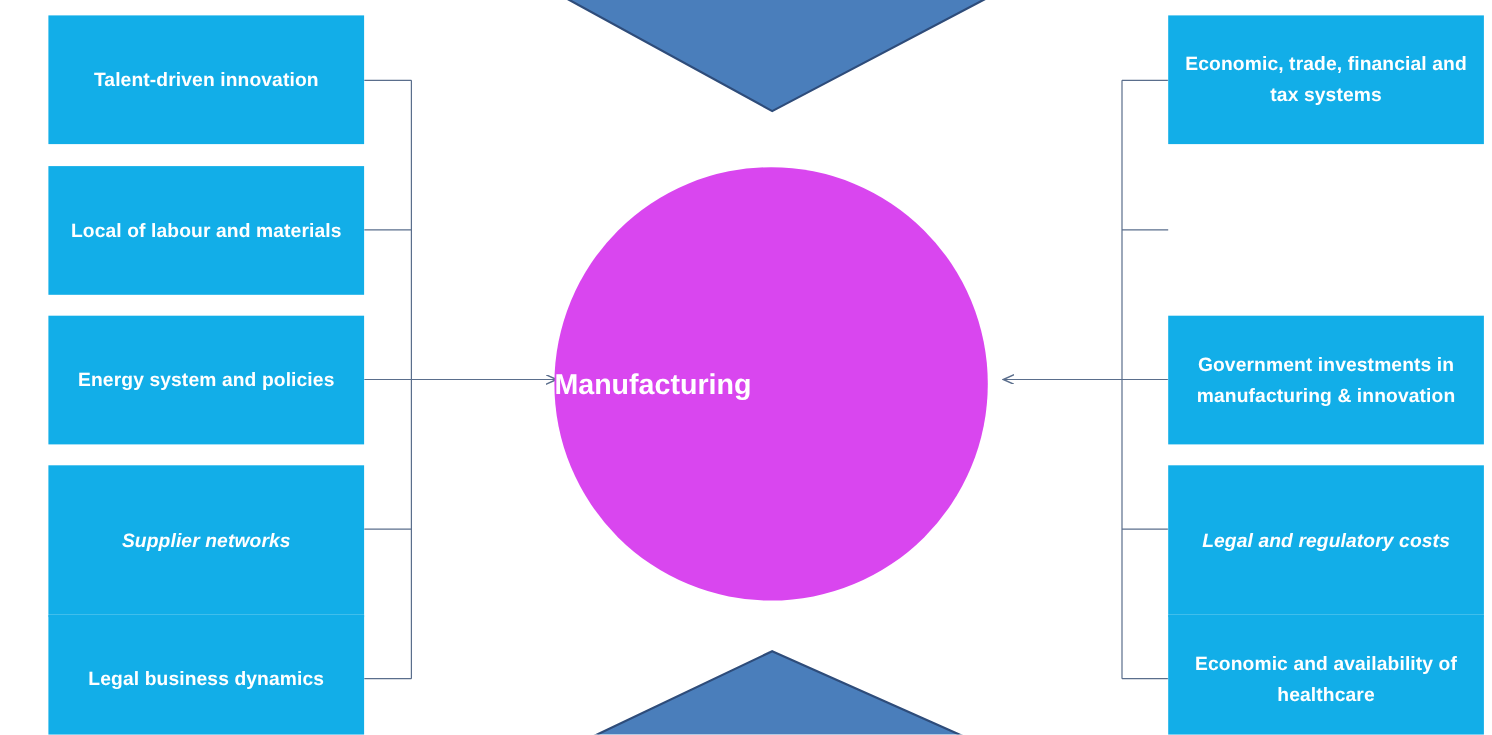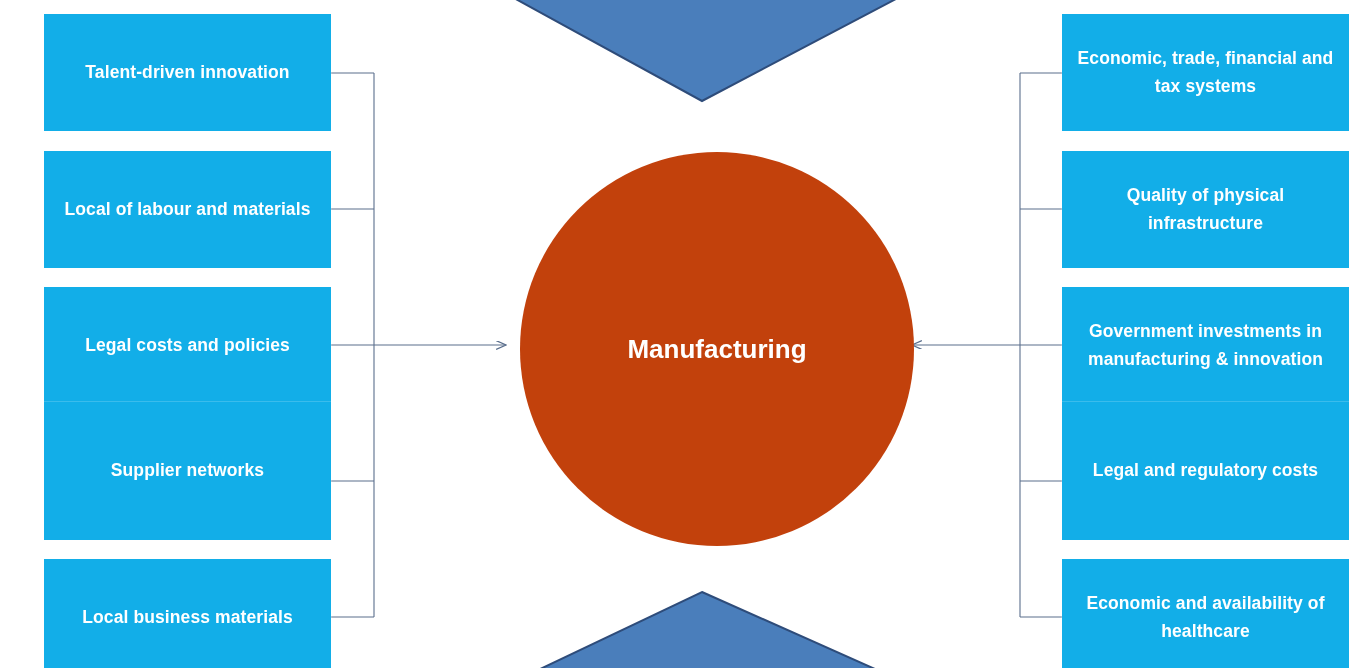--- a/index.html
+++ b/index.html
@@ -61,35 +61,35 @@
     width: 100%;
   }
 
   
   .col-left  { left: 32px;   width: 287px; }
   .col-right { left: 1050px; width: 287px; }
 
   .row-1 { top: 14px;  height: 117px; }
   .row-2 { top: 151px; height: 117px; }
   .row-3 { top: 287px; height: 117px; }
-  .row-4 { top: 402px; height: 138px; }
+  .row-4 { top: 423px; height: 138px; font-style: italic; }
   .row-5 { top: 559px; height: 117px; }
 
   
   #center-circle {
     position: absolute;
-    left: 508px;
+    left: 492px;
     top: 152px;
     width: 394px;
     height: 394px;
     border-radius: 50%;
-    background: #c2410c;
+    background: #d946ef;
     display: flex;
     align-items: center;
-    justify-content: center;
+    justify-content: flex-start;
     text-align: center;
   }
   #center-circle .center-label {
     color: #ffffff;
     font-weight: bold;
     font-size: 26px;
     line-height: 1.42;
     max-width: 290px;
   }
 </style>
@@ -134,34 +134,31 @@
     <line x1="1008" y1="345" x2="900" y2="345" stroke="#5A6E8C" stroke-width="1.1" fill="none" marker-end="url(#arrow-left)"></line>
   </svg>
 
   <div class="factor-box col-left row-1">
     <span class="label">Talent-driven innovation</span>
   </div>
   <div class="factor-box col-left row-2">
     <span class="label">Local of labour and materials</span>
   </div>
   <div class="factor-box col-left row-3">
-    <span class="label">Legal costs and policies</span>
+    <span class="label">Energy system and policies</span>
   </div>
   <div class="factor-box col-left row-4">
     <span class="label">Supplier networks</span>
   </div>
   <div class="factor-box col-left row-5">
-    <span class="label">Local business materials</span>
+    <span class="label">Legal business dynamics</span>
   </div>
 
   <div class="factor-box col-right row-1">
     <span class="label">Economic, trade, financial and tax systems</span>
-  </div>
-  <div class="factor-box col-right row-2">
-    <span class="label">Quality of physical infrastructure</span>
   </div>
   <div class="factor-box col-right row-3">
     <span class="label">Government investments in manufacturing &amp; innovation</span>
   </div>
   <div class="factor-box col-right row-4">
     <span class="label">Legal and regulatory costs</span>
   </div>
   <div class="factor-box col-right row-5">
     <span class="label">Economic and availability of healthcare</span>
   </div>

